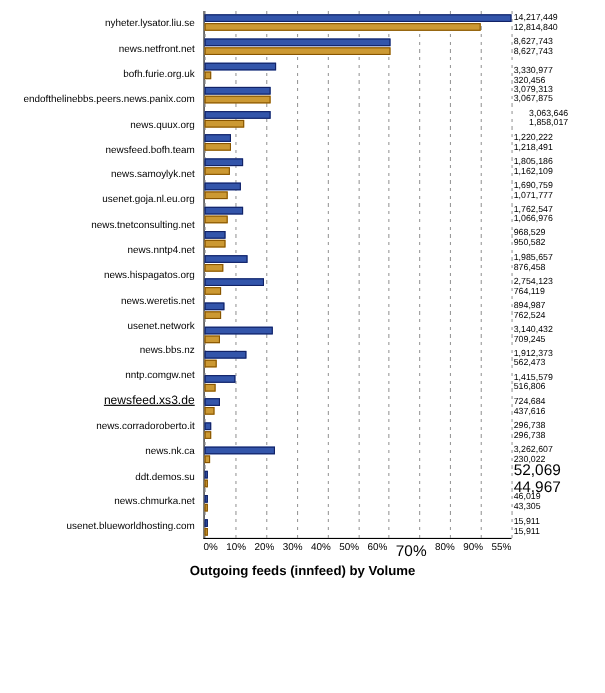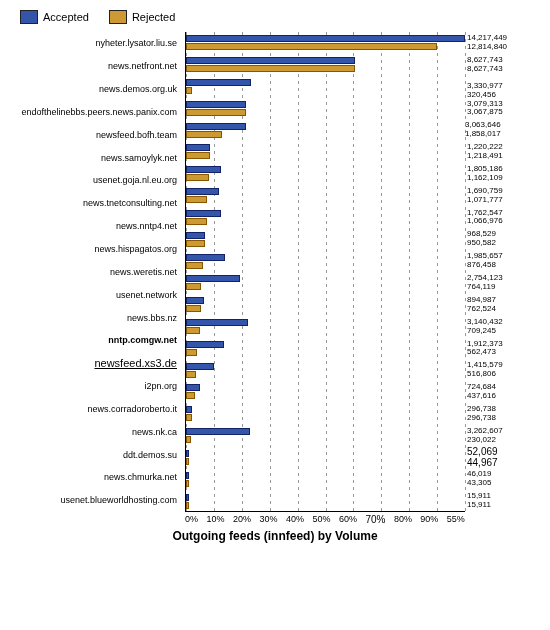--- a/index.html
+++ b/index.html
@@ -55,50 +55,40 @@
       font-size: 12px;
       font-weight: bold;
       margin-top: 4px;
     }
   </style>
 </head>
 <body>
 
 <div class="chart-container">
 
-  <div class="legend">
-    <div class="legend-item">
-      <div class="legend-box-accepted"></div>
-      <span>Accepted</span>
-    </div>
-    <div class="legend-item">
-      <div class="legend-box-rejected"></div>
-      <span>Rejected</span>
-    </div>
-  </div>
 
   <div style="display:flex; flex-direction:row; position:relative; height:480px;">
 
     <div class="y-labels" id="y-labels-container">
         <div style="font-size: 9px; text-align: right; height: 21.8182px; display: flex; align-items: center; justify-content: flex-end; padding-right: 4px; color: rgb(0, 0, 0);">nyheter.lysator.liu.se</div>
         <div style="font-size: 9px; text-align: right; height: 21.8182px; display: flex; align-items: center; justify-content: flex-end; padding-right: 4px; color: rgb(0, 0, 0);">news.netfront.net</div>
-        <div style="font-size: 9px; text-align: right; height: 21.8182px; display: flex; align-items: center; justify-content: flex-end; padding-right: 4px; color: rgb(0, 0, 0);">news.demos.org.uk</div>
+        <div style="font-size: 9px; text-align: right; height: 21.8182px; display: flex; align-items: center; justify-content: flex-end; padding-right: 4px; color: rgb(0, 0, 0);">bofh.furie.org.uk</div>
         <div style="font-size: 9px; text-align: right; height: 21.8182px; display: flex; align-items: center; justify-content: flex-end; padding-right: 4px; color: rgb(0, 0, 0);">endofthelinebbs.peers.news.panix.com</div>
+        <div style="font-size: 9px; text-align: right; height: 21.8182px; display: flex; align-items: center; justify-content: flex-end; padding-right: 4px; color: rgb(0, 0, 0);">news.quux.org</div>
         <div style="font-size: 9px; text-align: right; height: 21.8182px; display: flex; align-items: center; justify-content: flex-end; padding-right: 4px; color: rgb(0, 0, 0);">newsfeed.bofh.team</div>
         <div style="font-size: 9px; text-align: right; height: 21.8182px; display: flex; align-items: center; justify-content: flex-end; padding-right: 4px; color: rgb(0, 0, 0);">news.samoylyk.net</div>
         <div style="font-size: 9px; text-align: right; height: 21.8182px; display: flex; align-items: center; justify-content: flex-end; padding-right: 4px; color: rgb(0, 0, 0);">usenet.goja.nl.eu.org</div>
         <div style="font-size: 9px; text-align: right; height: 21.8182px; display: flex; align-items: center; justify-content: flex-end; padding-right: 4px; color: rgb(0, 0, 0);">news.tnetconsulting.net</div>
         <div style="font-size: 9px; text-align: right; height: 21.8182px; display: flex; align-items: center; justify-content: flex-end; padding-right: 4px; color: rgb(0, 0, 0);">news.nntp4.net</div>
         <div style="font-size: 9px; text-align: right; height: 21.8182px; display: flex; align-items: center; justify-content: flex-end; padding-right: 4px; color: rgb(0, 0, 0);">news.hispagatos.org</div>
         <div style="font-size: 9px; text-align: right; height: 21.8182px; display: flex; align-items: center; justify-content: flex-end; padding-right: 4px; color: rgb(0, 0, 0);">news.weretis.net</div>
         <div style="font-size: 9px; text-align: right; height: 21.8182px; display: flex; align-items: center; justify-content: flex-end; padding-right: 4px; color: rgb(0, 0, 0);">usenet.network</div>
         <div style="font-size: 9px; text-align: right; height: 21.8182px; display: flex; align-items: center; justify-content: flex-end; padding-right: 4px; color: rgb(0, 0, 0);">news.bbs.nz</div>
-        <div style="font-size: 9px; text-align: right; height: 21.8182px; display: flex; align-items: center; justify-content: flex-end; padding-right: 4px; color: rgb(0, 0, 0); font-weight: bold;">nntp.comgw.net</div>
+        <div style="font-size: 9px; text-align: right; height: 21.8182px; display: flex; align-items: center; justify-content: flex-end; padding-right: 4px; color: rgb(0, 0, 0);">nntp.comgw.net</div>
         <div style="font-size: 11px; text-align: right; height: 21.8182px; display: flex; align-items: center; justify-content: flex-end; padding-right: 4px; color: rgb(0, 0, 0); text-decoration: underline;">newsfeed.xs3.de</div>
-        <div style="font-size: 9px; text-align: right; height: 21.8182px; display: flex; align-items: center; justify-content: flex-end; padding-right: 4px; color: rgb(0, 0, 0);">i2pn.org</div>
         <div style="font-size: 9px; text-align: right; height: 21.8182px; display: flex; align-items: center; justify-content: flex-end; padding-right: 4px; color: rgb(0, 0, 0);">news.corradoroberto.it</div>
         <div style="font-size: 9px; text-align: right; height: 21.8182px; display: flex; align-items: center; justify-content: flex-end; padding-right: 4px; color: rgb(0, 0, 0);">news.nk.ca</div>
         <div style="font-size: 9px; text-align: right; height: 21.8182px; display: flex; align-items: center; justify-content: flex-end; padding-right: 4px; color: rgb(0, 0, 0);">ddt.demos.su</div>
         <div style="font-size: 9px; text-align: right; height: 21.8182px; display: flex; align-items: center; justify-content: flex-end; padding-right: 4px; color: rgb(0, 0, 0);">news.chmurka.net</div>
         <div style="font-size: 9px; text-align: right; height: 21.8182px; display: flex; align-items: center; justify-content: flex-end; padding-right: 4px; color: rgb(0, 0, 0);">usenet.blueworldhosting.com</div>
       </div>
 
     <div style="position:relative; flex:1; border-left:1px solid #000; border-bottom:1px solid #000;" id="bars-area">
 
     <div style="position: absolute; top: 0px; bottom: 0px; left: 0%; width: 1px; background: repeating-linear-gradient(rgb(153, 153, 153) 0px, rgb(153, 153, 153) 3px, transparent 3px, transparent 7px);"></div>
@@ -200,49 +190,49 @@
           <div style="height: 7px; width: 1%; background: rgb(51, 85, 170); border: 1px solid rgb(17, 34, 102); margin-bottom: 1px;"></div>
           <div style="height: 7px; width: 1%; background: rgb(204, 153, 51); border: 1px solid rgb(136, 85, 0);"></div>
         </div>
       </div>
 
     <div style="width:75px; position:relative;" id="right-labels">
         <div style="position: absolute; top: 0px; height: 21.8182px; left: 2px; font-size: 8px; line-height: 1.1; display: flex; flex-direction: column; justify-content: center; color: rgb(0, 0, 0);">14,217,449<br>12,814,840</div>
         <div style="position: absolute; top: 21.8182px; height: 21.8182px; left: 2px; font-size: 8px; line-height: 1.1; display: flex; flex-direction: column; justify-content: center; color: rgb(0, 0, 0);">8,627,743<br>8,627,743</div>
         <div style="position: absolute; top: 48px; height: 21.8182px; left: 2px; font-size: 8px; line-height: 1.1; display: flex; flex-direction: column; justify-content: center; color: rgb(0, 0, 0);">3,330,977<br>320,456</div>
         <div style="position: absolute; top: 65.4545px; height: 21.8182px; left: 2px; font-size: 8px; line-height: 1.1; display: flex; flex-direction: column; justify-content: center; color: rgb(0, 0, 0);">3,079,313<br>3,067,875</div>
-        <div style="position: absolute; top: 87.2727px; height: 21.8182px; left: 0; font-size: 8px; line-height: 1.1; display: flex; flex-direction: column; justify-content: center; color: rgb(0, 0, 0);">3,063,646<br>1,858,017</div>
+        <div style="position: absolute; top: 87.2727px; height: 21.8182px; left: 16px; font-size: 8px; line-height: 1.1; display: flex; flex-direction: column; justify-content: center; color: rgb(0, 0, 0);">3,063,646<br>1,858,017</div>
         <div style="position: absolute; top: 109.091px; height: 21.8182px; left: 2px; font-size: 8px; line-height: 1.1; display: flex; flex-direction: column; justify-content: center; color: rgb(0, 0, 0);">1,220,222<br>1,218,491</div>
         <div style="position: absolute; top: 130.909px; height: 21.8182px; left: 2px; font-size: 8px; line-height: 1.1; display: flex; flex-direction: column; justify-content: center; color: rgb(0, 0, 0);">1,805,186<br>1,162,109</div>
         <div style="position: absolute; top: 152.727px; height: 21.8182px; left: 2px; font-size: 8px; line-height: 1.1; display: flex; flex-direction: column; justify-content: center; color: rgb(0, 0, 0);">1,690,759<br>1,071,777</div>
         <div style="position: absolute; top: 174.545px; height: 21.8182px; left: 2px; font-size: 8px; line-height: 1.1; display: flex; flex-direction: column; justify-content: center; color: rgb(0, 0, 0);">1,762,547<br>1,066,976</div>
         <div style="position: absolute; top: 196.364px; height: 21.8182px; left: 2px; font-size: 8px; line-height: 1.1; display: flex; flex-direction: column; justify-content: center; color: rgb(0, 0, 0);">968,529<br>950,582</div>
         <div style="position: absolute; top: 218.182px; height: 21.8182px; left: 2px; font-size: 8px; line-height: 1.1; display: flex; flex-direction: column; justify-content: center; color: rgb(0, 0, 0);">1,985,657<br>876,458</div>
         <div style="position: absolute; top: 240px; height: 21.8182px; left: 2px; font-size: 8px; line-height: 1.1; display: flex; flex-direction: column; justify-content: center; color: rgb(0, 0, 0);">2,754,123<br>764,119</div>
         <div style="position: absolute; top: 261.818px; height: 21.8182px; left: 2px; font-size: 8px; line-height: 1.1; display: flex; flex-direction: column; justify-content: center; color: rgb(0, 0, 0);">894,987<br>762,524</div>
         <div style="position: absolute; top: 283.636px; height: 21.8182px; left: 2px; font-size: 8px; line-height: 1.1; display: flex; flex-direction: column; justify-content: center; color: rgb(0, 0, 0);">3,140,432<br>709,245</div>
         <div style="position: absolute; top: 305.455px; height: 21.8182px; left: 2px; font-size: 8px; line-height: 1.1; display: flex; flex-direction: column; justify-content: center; color: rgb(0, 0, 0);">1,912,373<br>562,473</div>
         <div style="position: absolute; top: 327.273px; height: 21.8182px; left: 2px; font-size: 8px; line-height: 1.1; display: flex; flex-direction: column; justify-content: center; color: rgb(0, 0, 0);">1,415,579<br>516,806</div>
         <div style="position: absolute; top: 349.091px; height: 21.8182px; left: 2px; font-size: 8px; line-height: 1.1; display: flex; flex-direction: column; justify-content: center; color: rgb(0, 0, 0);">724,684<br>437,616</div>
         <div style="position: absolute; top: 370.909px; height: 21.8182px; left: 2px; font-size: 8px; line-height: 1.1; display: flex; flex-direction: column; justify-content: center; color: rgb(0, 0, 0);">296,738<br>296,738</div>
         <div style="position: absolute; top: 392.727px; height: 21.8182px; left: 2px; font-size: 8px; line-height: 1.1; display: flex; flex-direction: column; justify-content: center; color: rgb(0, 0, 0);">3,262,607<br>230,022</div>
-        <div style="position: absolute; top: 414.545px; height: 21.8182px; left: 2px; font-size: 10px; line-height: 1.1; display: flex; flex-direction: column; justify-content: center; color: rgb(0, 0, 0);">52,069<br>44,967</div>
+        <div style="position: absolute; top: 414.545px; height: 21.8182px; left: 2px; font-size: 14px; line-height: 1.1; display: flex; flex-direction: column; justify-content: center; color: rgb(0, 0, 0);">52,069<br>44,967</div>
         <div style="position: absolute; top: 436.364px; height: 21.8182px; left: 2px; font-size: 8px; line-height: 1.1; display: flex; flex-direction: column; justify-content: center; color: rgb(0, 0, 0);">46,019<br>43,305</div>
         <div style="position: absolute; top: 458.182px; height: 21.8182px; left: 2px; font-size: 8px; line-height: 1.1; display: flex; flex-direction: column; justify-content: center; color: rgb(0, 0, 0);">15,911<br>15,911</div>
       </div>
   </div>
 
   <div style="display:flex; justify-content:space-between; margin-left:175px; margin-right:75px; margin-top:2px;" id="x-axis">
       <div style="font-size: 9px; text-align: center;">0%</div>
       <div style="font-size: 9px; text-align: center;">10%</div>
       <div style="font-size: 9px; text-align: center;">20%</div>
       <div style="font-size: 9px; text-align: center;">30%</div>
       <div style="font-size: 9px; text-align: center;">40%</div>
       <div style="font-size: 9px; text-align: center;">50%</div>
       <div style="font-size: 9px; text-align: center;">60%</div>
-      <div style="font-size: 10px; text-align: right;">70%</div>
+      <div style="font-size: 14px; text-align: right;">70%</div>
       <div style="font-size: 9px; text-align: center;">80%</div>
       <div style="font-size: 9px; text-align: center;">90%</div>
       <div style="font-size: 9px; text-align: center;">55%</div>
     </div>
 
   <div class="chart-title">Outgoing feeds (innfeed) by Volume</div>
 </div>
 
 </body></html>

